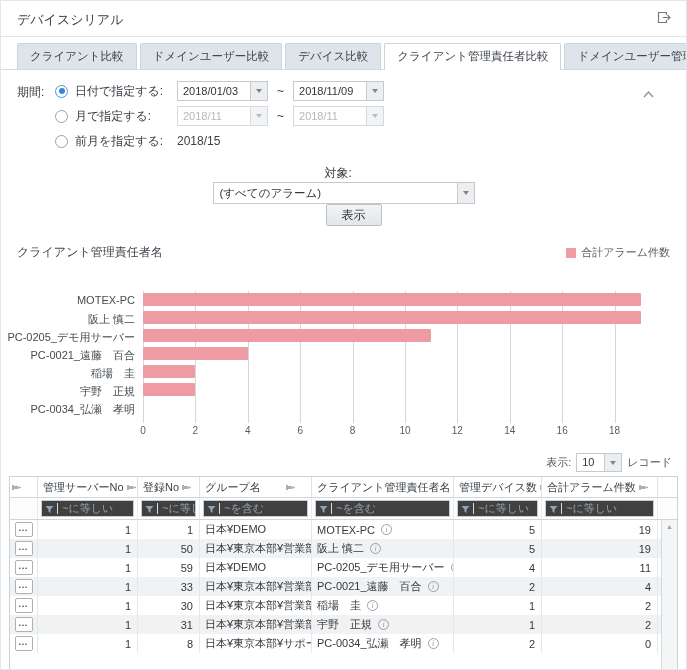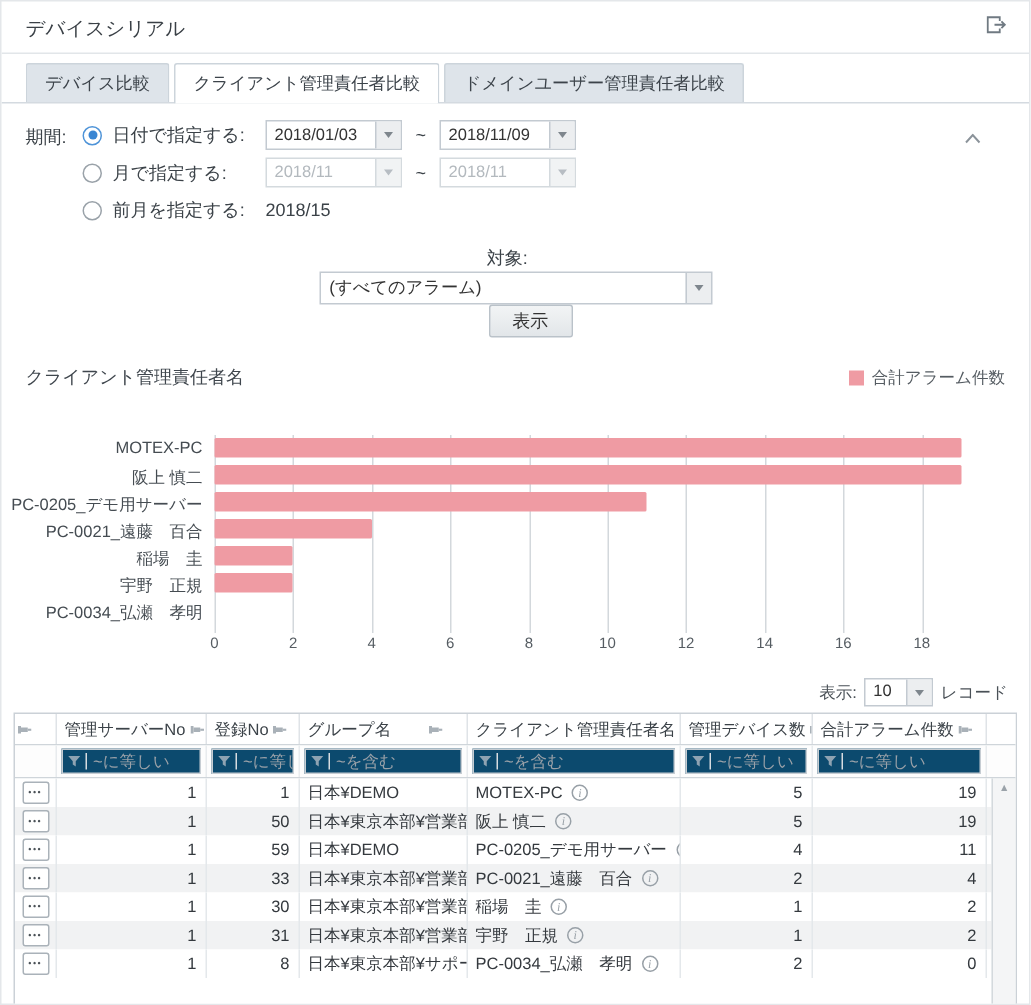--- a/index.html
+++ b/index.html
@@ -80,21 +80,21 @@
   .ig.small { height: 19px; } .ig.small .ig-text { width: 27px; line-height: 17px; }
   .grid { border: 1px solid #cbd1d7; }
   .hrow { display: flex; height: 21px; border-bottom: 1px solid #cfd5da; background: #fff; }
   .hcell { display: flex; align-items: center; justify-content: space-between;
            padding: 0 16px 0 5px; border-right: 1px solid #dfe3e7; font-size: 11px;
            color: #3b4248; white-space: nowrap; overflow: hidden; cursor: pointer; }
   .hcell.handle { justify-content: flex-end; }
   .pin { flex: none; display: inline-flex; margin-left: 3px; }
   .frow { display: flex; height: 22px; border-bottom: 1px solid #cfd5da; background: #fdfdfd; }
   .fcell { padding: 2px 3px; border-right: 1px solid #e8ebee; }
-  .fbox { height: 17px; border: 1px solid #c6cdd3; background: #0c4a6e; display: flex;
+  .fbox { height: 17px; border: 1px solid #c6cdd3; background: #404040; display: flex;
           align-items: center; padding: 0 3px; overflow: hidden; white-space: nowrap;
           cursor: text; }
   .fsep { width: 1px; height: 11px; background: #d7dce0; margin: 0 4px 0 3px; flex: none; }
   .ftext { font-size: 11px; color: #9aa1a8; }
   .gbody { display: flex; height: 180px; }
   .rows { flex: 1; display: flex; flex-direction: column; }
   .brow { display: flex; height: 19px; align-items: stretch; background: #fff; }
   .brow.alt { background: #f1f2f3; }
   .bcell { display: flex; align-items: center; border-right: 1px solid #e4e8eb;
            font-size: 11px; color: #34393e; white-space: nowrap; overflow: hidden; }
@@ -137,20 +137,22 @@
     <span class="hdr-title">デバイスシリアル</span>
     <span class="export-ic">
       <svg width="15" height="13" viewBox="0 0 15 13">
         <path d="M9.5 4 V1.5 H1.5 v10 H9.5 V9" fill="none" stroke="#707a82" stroke-width="1.2"></path>
         <path d="M6 6.5 h6.5 M10.6 4.2 L12.9 6.5 L10.6 8.8" fill="none" stroke="#707a82" stroke-width="1.2"></path>
       </svg>
     </span>
   </div>
 
   <div class="tabbar">
+      <div class="tab">クライアント比較</div>
+      <div class="tab">ドメインユーザー比較</div>
       <div class="tab">デバイス比較</div>
       <div class="tab active">クライアント管理責任者比較</div>
       <div class="tab">ドメインユーザー管理責任者比較</div>
     </div>
 
   <div class="period">
     <span class="chev">
       <svg width="11" height="7" viewBox="0 0 11 7">
         <polyline points="1,6 5.5,1 10,6" fill="none" stroke="#8b939a" stroke-width="1.3"></polyline>
       </svg>

